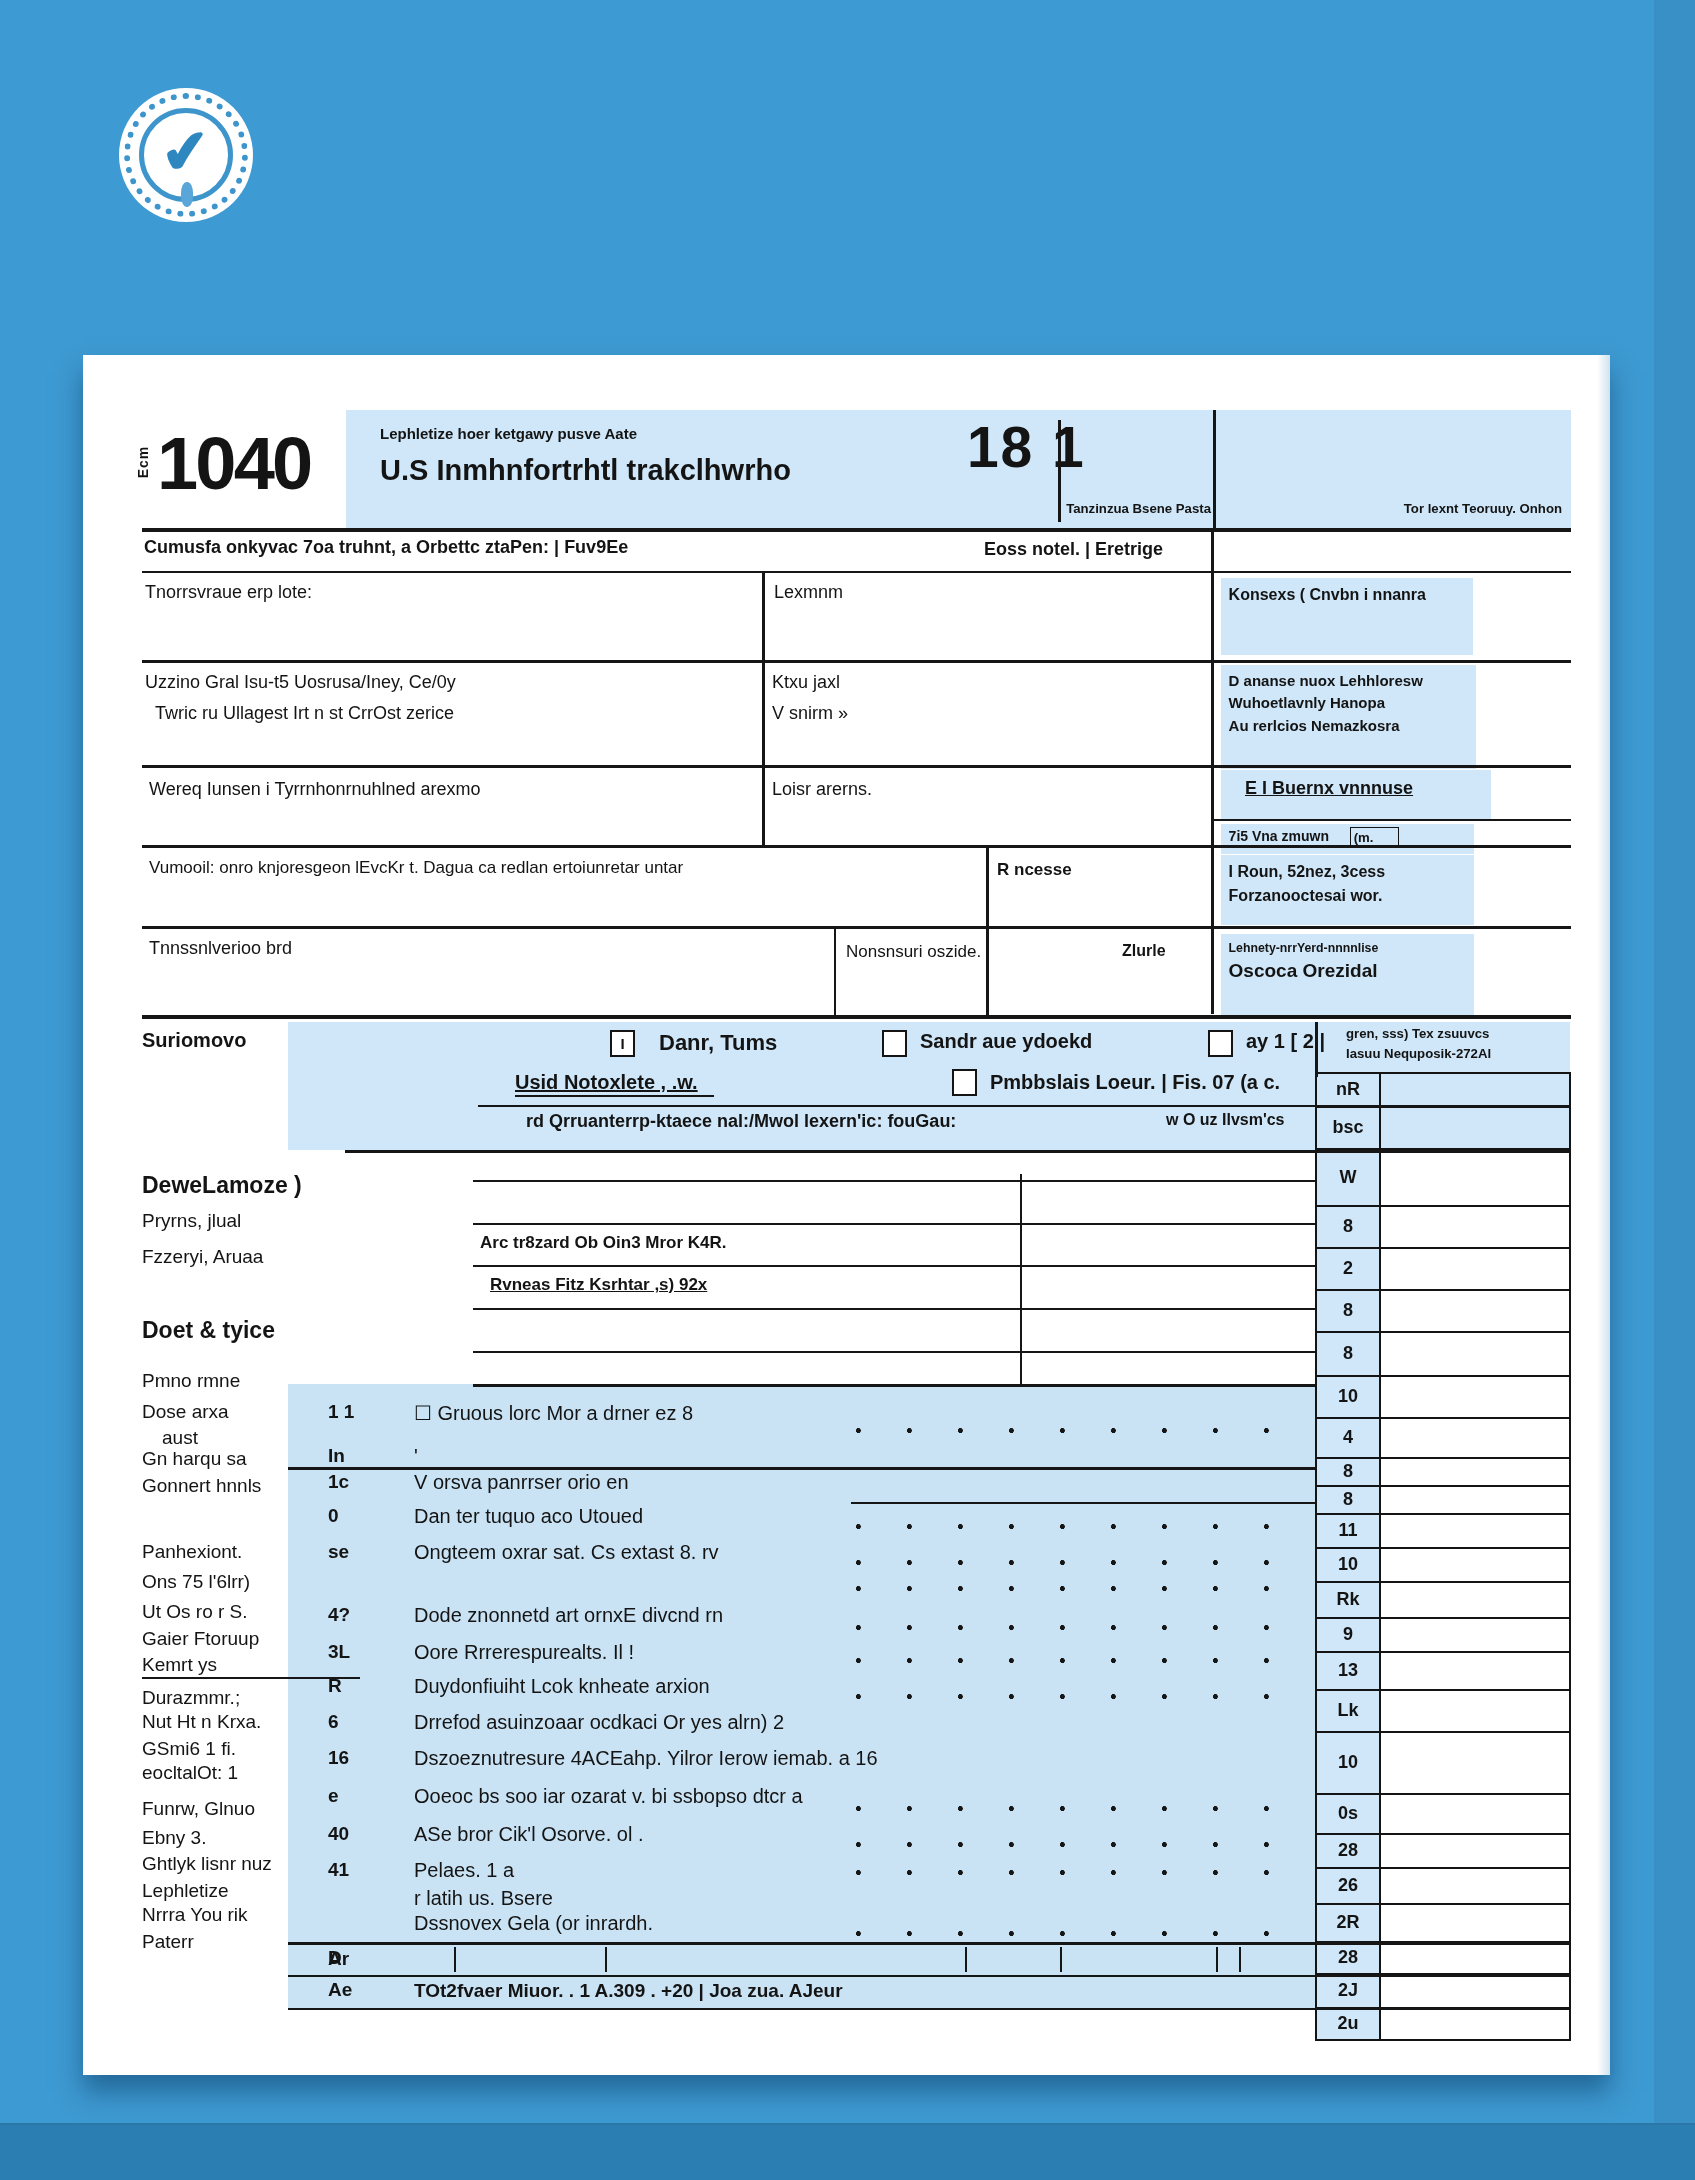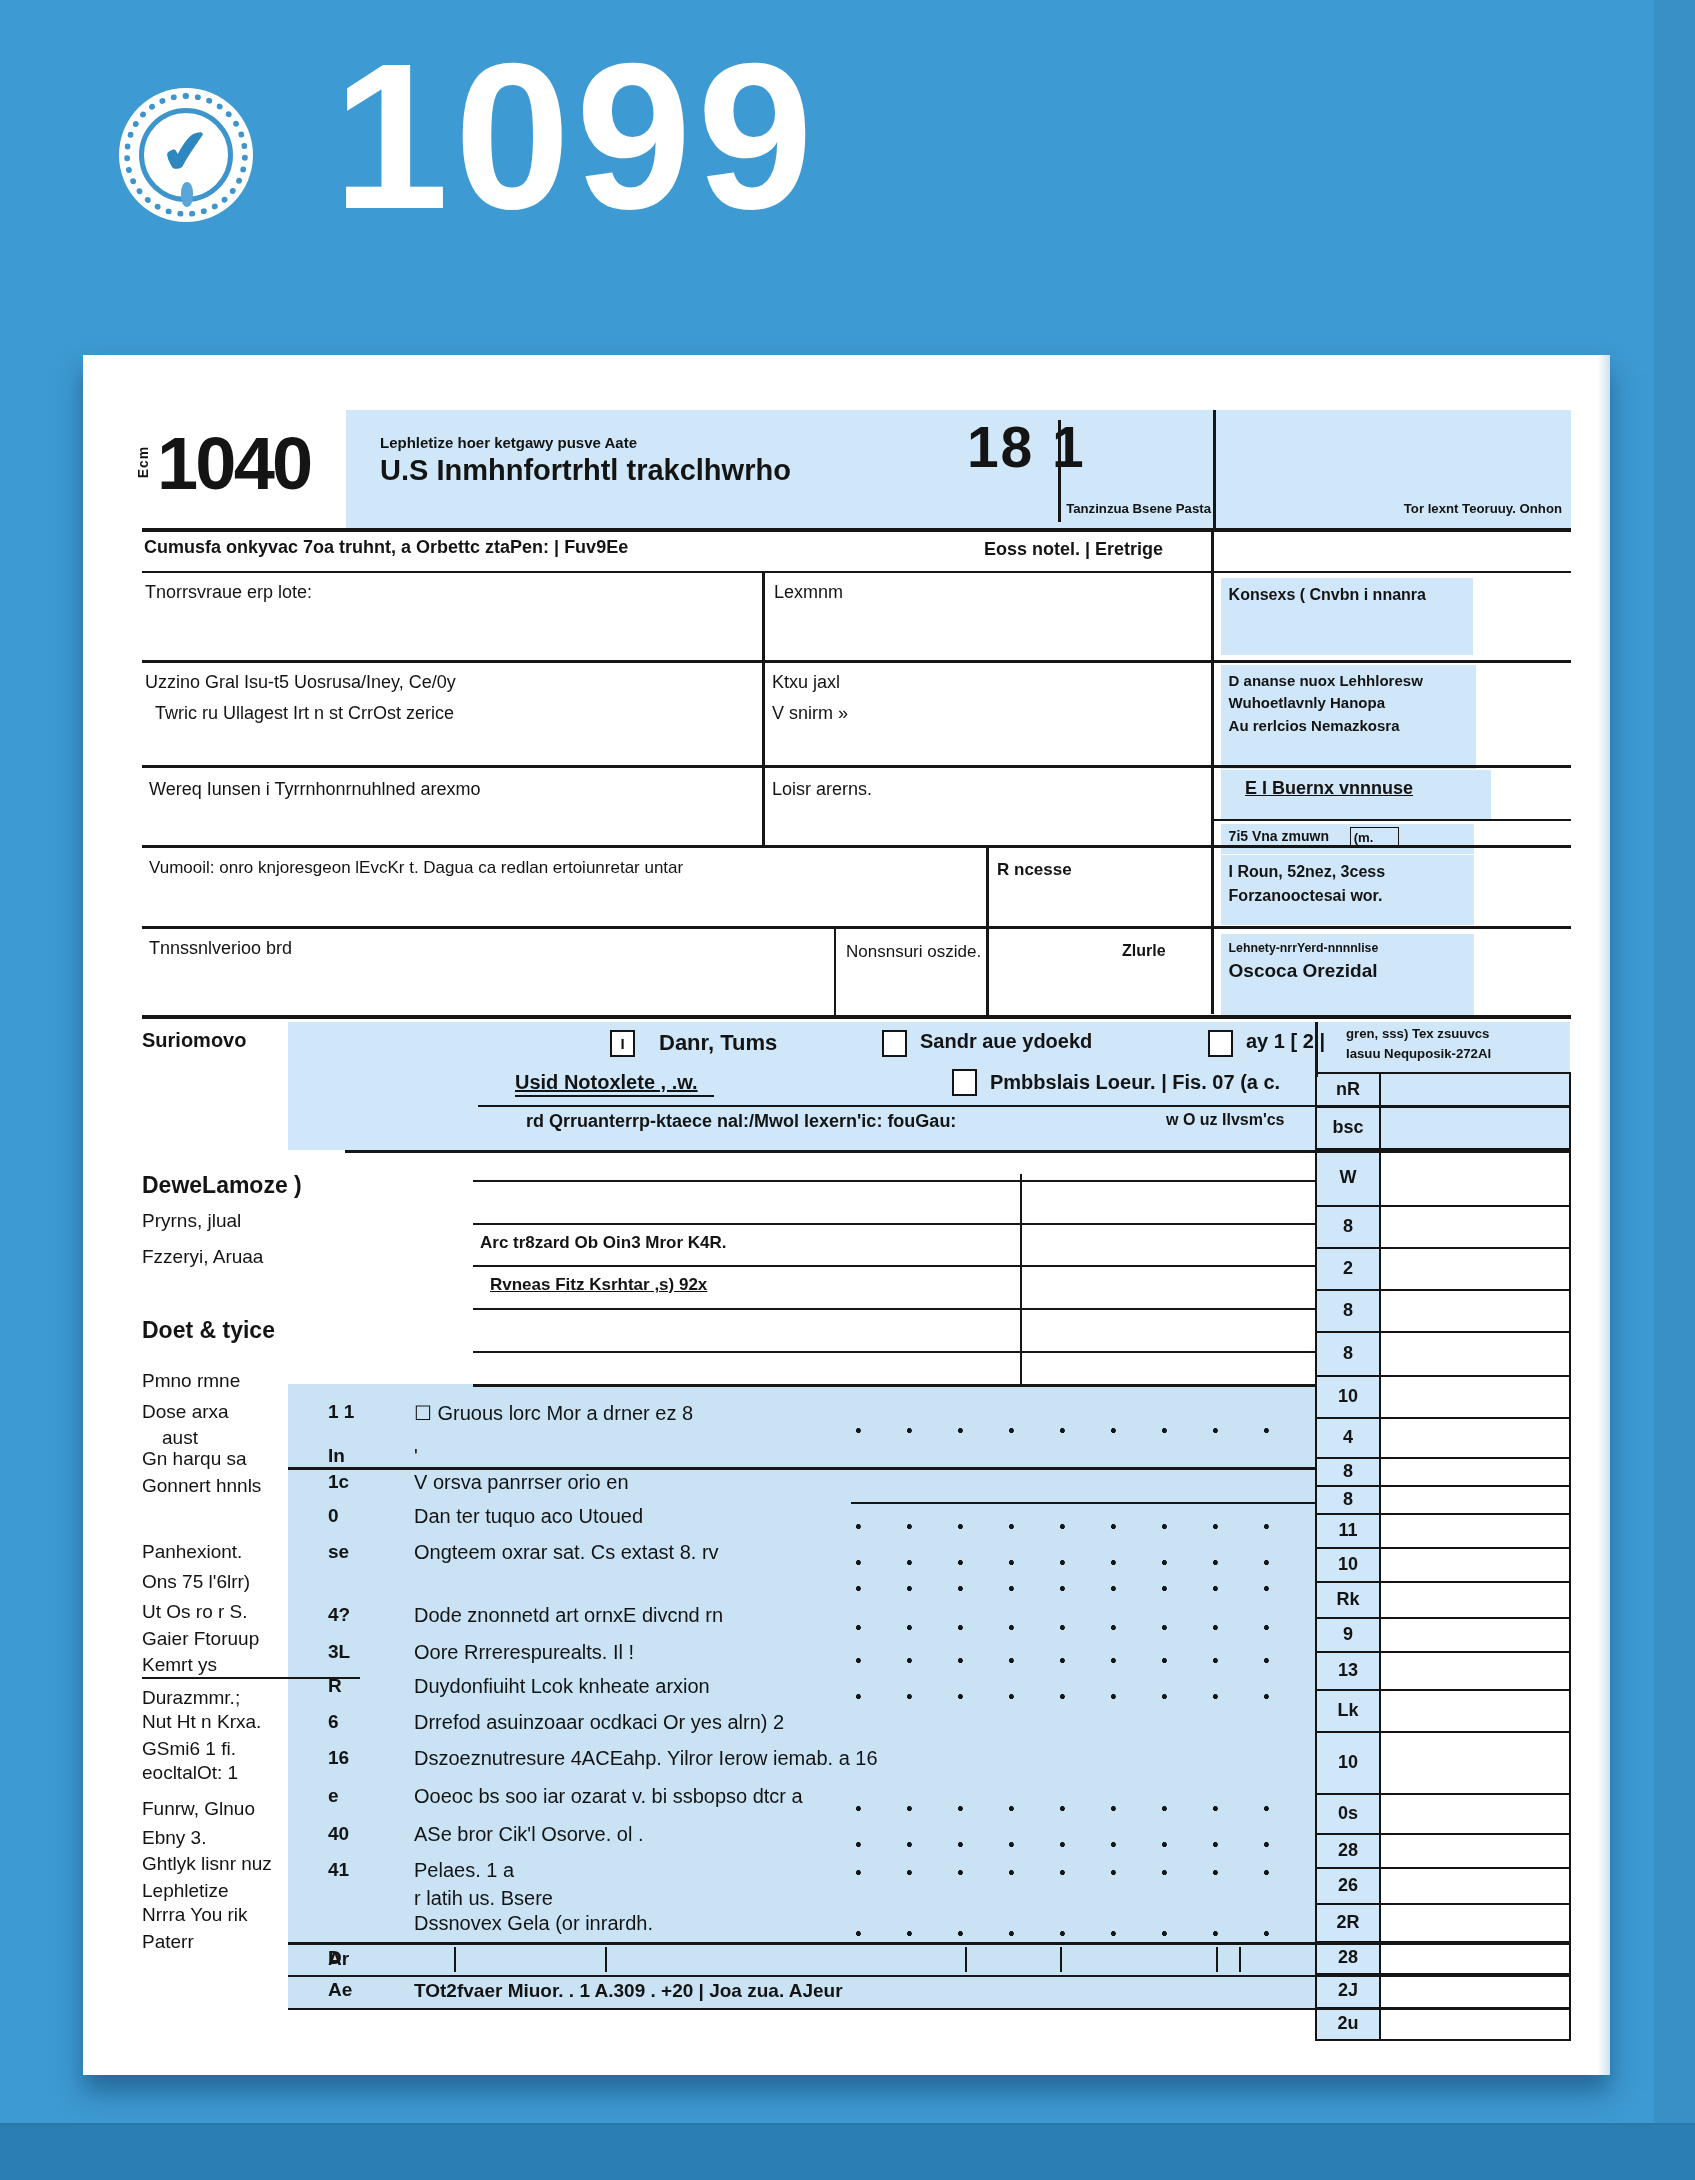--- a/index.html
+++ b/index.html
@@ -22,21 +22,21 @@
   .paper-edge{position:absolute;right:0;top:0;bottom:0;width:13.2px;background:linear-gradient(to right,#ffffff,#cfe2ef);}
   .ln{position:absolute;background:#161616;}
   .blue{background:#cfe7f8;}
   .band{position:absolute;background:#cfe7f8;}
   .iband{position:absolute;background:#c9e3f5;}
   .lab{position:absolute;font-size:18px;font-weight:500;white-space:nowrap;}
   .lab-sm{position:absolute;font-size:16px;font-weight:600;white-space:nowrap;}
   .bluebox{position:absolute;background:#cfe7f8;padding:4.7px 7.6px;font-size:15px;font-weight:600;line-height:1.5;}
   .form-word{position:absolute;left:52px;top:91px;font-size:14px;font-weight:700;writing-mode:vertical-rl;transform:rotate(180deg);letter-spacing:0.9px;}
   .form-number{position:absolute;left:74px;top:66px;font-size:74px;font-weight:700;letter-spacing:-2.8px;}
-  .hb-agency{position:absolute;left:34px;top:15px;font-size:15px;font-weight:600;margin-top:9px;}
+  .hb-agency{position:absolute;left:34px;top:15px;font-size:15px;font-weight:600;}
   .hb-title{position:absolute;left:34px;top:44px;font-size:29px;font-weight:700;}
   .hb-year{position:absolute;left:621px;top:3.8px;font-size:57px;font-weight:700;letter-spacing:1.9px;}
   .hb-cell{position:absolute;bottom:13.2px;font-size:13.2px;font-weight:700;text-align:right;}
   .side-label{position:absolute;left:59px;width:223px;font-size:19px;font-weight:500;white-space:nowrap;}
   .side-label.bold{font-size:23px;font-weight:700;}
   .fs-label{position:absolute;left:59px;top:674px;font-size:20px;font-weight:700;}
   .cb{position:absolute;width:21px;height:23px;border:2.4px solid #141414;background:#fff;
       display:flex;align-items:center;justify-content:center;font-size:15px;font-weight:800;}
   .fs-txt{position:absolute;font-size:20px;font-weight:600;white-space:nowrap;}
   .fs-note{position:absolute;font-size:13.2px;font-weight:600;line-height:1.5;white-space:nowrap;}
@@ -62,21 +62,20 @@
   <div class="bg-right"></div>
 
   <div class="seal">
     <div class="ring"></div>
     <div class="inner">
       <div class="mark">✔</div>
     </div>
     <div class="blob"></div>
   </div>
 
-  <div class="big-number">1099</div>
 
   <div class="paper" id="paper">
     <div class="paper-edge"></div>
 
     <div class="band" style="left:263px;top:55px;width:1225px;height:119px;"></div>
     <div class="band" style="left:205px;top:667px;width:1282px;height:128px;"></div>
     <div class="iband" style="left:205px;top:1029px;width:1027px;height:558px;"></div>
     <div class="iband" style="left:205px;top:1587px;width:1027px;height:67px;"></div>
 
     <div class="form-word">Ecm</div>

